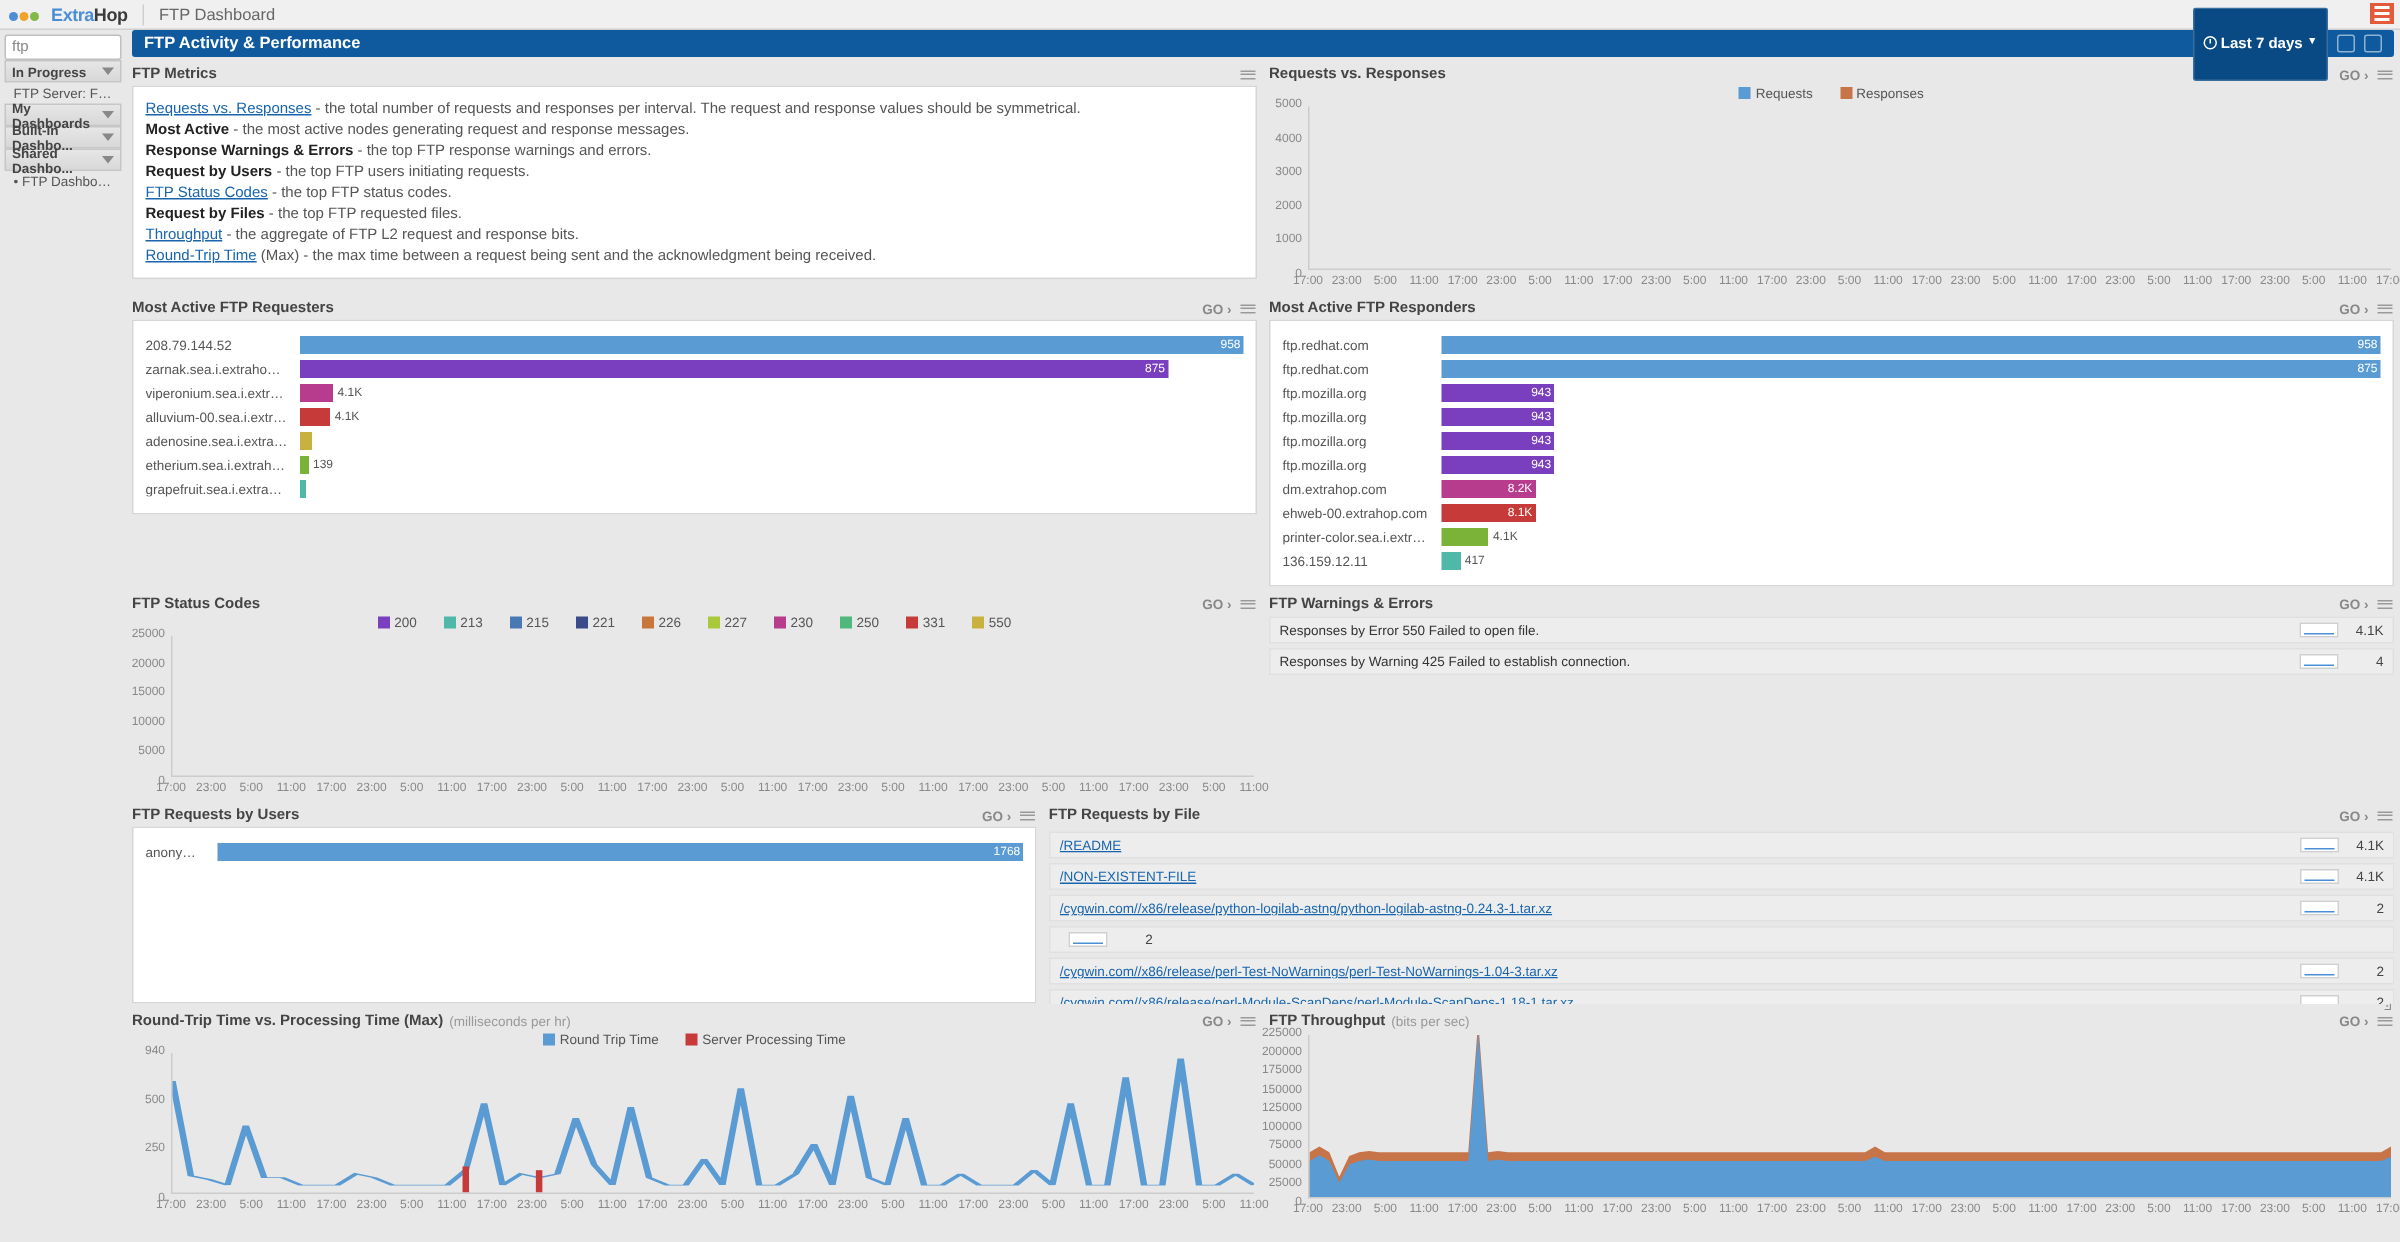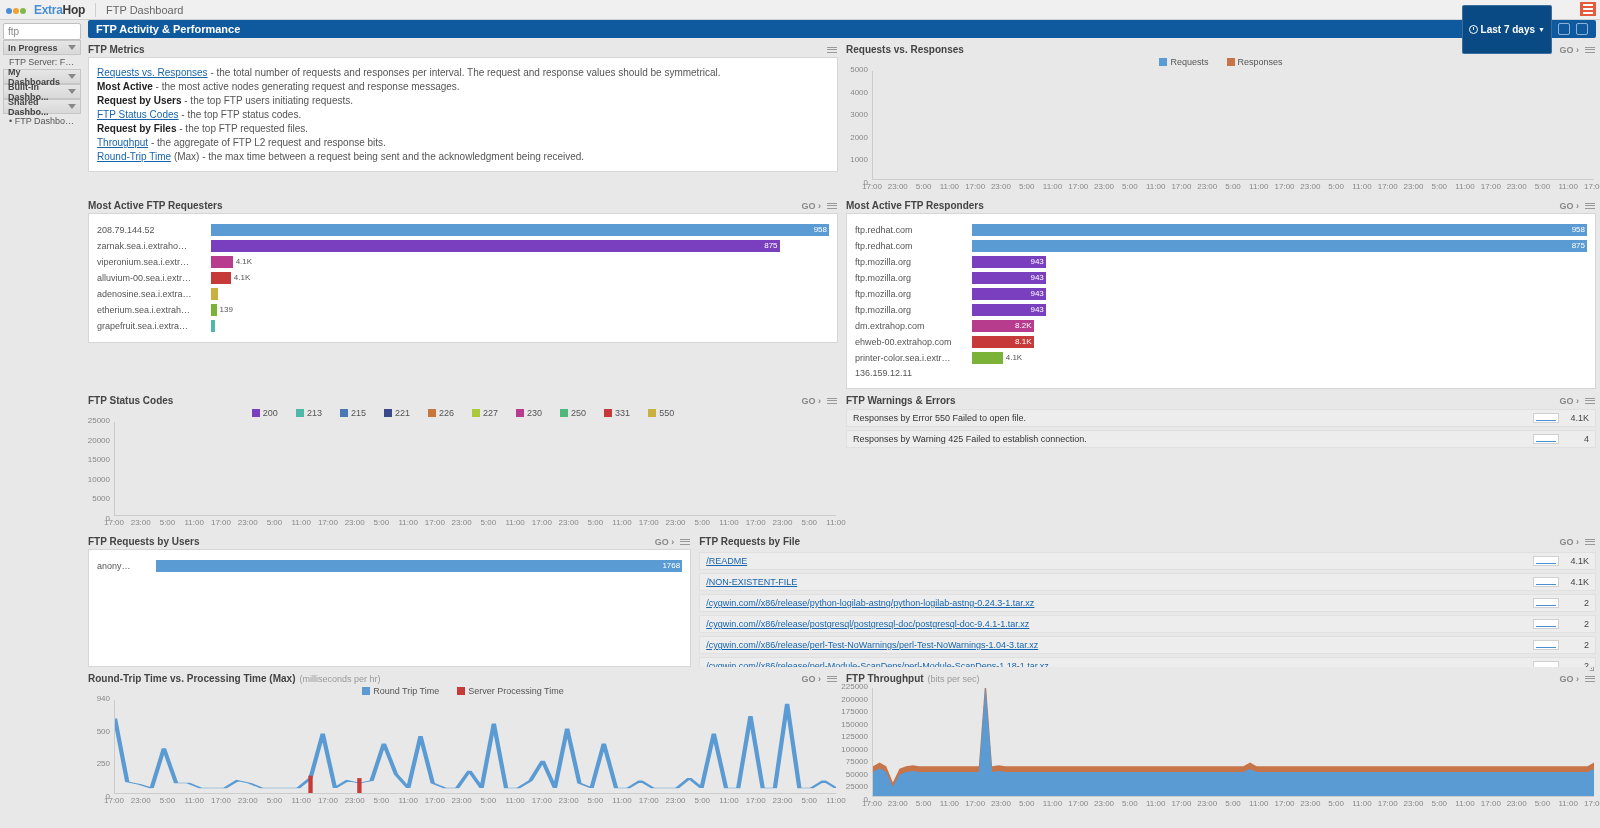--- a/index.html
+++ b/index.html
@@ -25,21 +25,21 @@
   .search{width:100%;height:17px;border:1px solid #bfbfbf;border-radius:2px;background:#fff;font-size:10px;padding:0 4px;color:#888}
   .nav-hdr{height:15px;background:linear-gradient(#e6e6e6,#d8d8d8);border:1px solid #c6c6c6;font-size:9px;font-weight:bold;color:#444;display:flex;align-items:center;justify-content:space-between;padding:0 4px;cursor:pointer}
   .chev{display:inline-block;width:0;height:0;border-left:4px solid transparent;border-right:4px solid transparent;border-top:5px solid #888}
   .nav-item{font-size:9px;padding:2px 6px;color:#555;cursor:pointer;white-space:nowrap;overflow:hidden;text-overflow:ellipsis}
   
   .main{flex:1;padding:0 4px 10px 4px}
   
   
   .sec-hdr{height:18px;background:#0f5a9e;color:#fff;font-size:11px;font-weight:bold;display:flex;align-items:center;padding:0 8px;border-radius:2px;position:relative}
   .sec-hdr .right{margin-left:auto;display:flex;gap:6px;align-items:center}
-  .time-btn{background:#094a84;border:1px solid #fff3;border-radius:2px;font-size:10px;color:#fff;padding:18px 6px;display:flex;align-items:center;gap:3px;cursor:pointer}
+  .time-btn{background:#094a84;border:1px solid #fff3;border-radius:2px;font-size:10px;color:#fff;padding:18px 6px;display:flex;gap:3px;cursor:pointer}
   .clock-icon{width:9px;height:9px;border:1px solid #fff;border-radius:50%;position:relative}
   .clock-icon:after{content:"";position:absolute;left:3px;top:1px;width:1px;height:3px;background:#fff}
   .hdr-icon{width:12px;height:12px;border:1px solid #fff8;border-radius:2px}
   
   
   .row{display:flex;gap:8px;margin-top:4px}
   .col{flex:1;min-width:0}
   .widget{background:transparent}
   .widget-title{font-size:10px;font-weight:bold;color:#444;display:flex;align-items:center;margin:2px 0}
   .widget-title .actions{margin-left:auto;display:flex;gap:5px;align-items:center}
@@ -48,21 +48,21 @@
   .menu-icon{display:flex;flex-direction:column;gap:1.5px;cursor:pointer;padding:1px}
   .menu-icon span{width:10px;height:1px;background:#999}
   .widget-body{background:#fff;border:1px solid #d6d6d6;padding:6px 8px;font-size:10px}
   .unit{color:#999;font-weight:normal;font-size:9px;margin-left:4px}
   
   .metrics p{margin:3px 0;color:#555}
   .metrics b{color:#222}
   a.lnk{color:#1865ae;text-decoration:underline;cursor:pointer}
   
   
-  .hbar-row{display:flex;align-items:center;margin:4px 0;gap:19px}
+  .hbar-row{display:flex;align-items:center;margin:4px 0;gap:8px}
   .hbar-label{width:95px;color:#555;font-size:9px;white-space:nowrap;overflow:hidden;text-overflow:ellipsis}
   .hbar-track{flex:1;height:12px;position:relative}
   .hbar{height:100%;position:relative}
   .hbar-val{position:absolute;right:2px;top:1px;font-size:8px;color:#fff}
   .hbar-val.out{color:#555;left:calc(100% + 3px);right:auto}
   
   
   .file-row{display:flex;align-items:center;background:#ededed;border:1px solid #e0e0e0;margin:3px 0;padding:3px 6px;font-size:9px}
   .file-row .file-name{flex:1;color:#1865ae;text-decoration:underline;cursor:pointer;white-space:nowrap;overflow:hidden;text-overflow:ellipsis}
   .file-plain .file-name{text-decoration:none;color:#333}
@@ -171,20 +171,21 @@
                 <span class="menu-icon">
                   <span></span>
                   <span></span>
                   <span></span>
                 </span>
               </span>
           </div>
           <div class="widget-body metrics" id="metrics-body">
               <p><a class="lnk">Requests vs. Responses</a><span> - the total number of requests and responses per interval. The request and response values should be symmetrical.</span></p>
               <p><b>Most Active</b><span> - the most active nodes generating request and response messages.</span></p>
+              <p><b>Response Warnings &amp; Errors</b><span> - the top FTP response warnings and errors.</span></p>
               <p><b>Request by Users</b><span> - the top FTP users initiating requests.</span></p>
               <p><a class="lnk">FTP Status Codes</a><span> - the top FTP status codes.</span></p>
               <p><b>Request by Files</b><span> - the top FTP requested files.</span></p>
               <p><a class="lnk">Throughput</a><span> - the aggregate of FTP L2 request and response bits.</span></p>
               <p><a class="lnk">Round-Trip Time</a> (Max)<span> - the max time between a request being sent and the acknowledgment being received.</span></p>
             </div>
         </div>
       </div>
       <div class="col">
         <div class="widget">
@@ -851,20 +852,25 @@
               <div class="hbar-row">
                 <div class="hbar-label" style="width:98px">printer-color.sea.i.extrahop.com</div>
       <div class="hbar-track">
                   <div class="hbar" style="width:5%;background:#7bb238">
       <span class="hbar-val out">4.1K</span>
                   </div>
                 </div>
               </div>
               <div class="hbar-row">
                 <div class="hbar-label" style="width:98px">136.159.12.11</div>
+      <div class="hbar-track">
+                  <div class="hbar" style="width:2%;background:#4fb8a9">
+      <span class="hbar-val out">417</span>
+                  </div>
+                </div>
               </div>
             </div>
         </div>
       </div>
     </div>
 
     <div class="row">
       <div class="col">
         <div class="widget">
           <div class="widget-title">
@@ -2358,21 +2364,20 @@
                 <span class="file-name">/NON-EXISTENT-FILE</span>
                 <span class="mini-spark"></span>
                 <span class="file-val">4.1K</span>
               </div>
               <div class="file-row">
                 <span class="file-name">/cygwin.com//x86/release/python-logilab-astng/python-logilab-astng-0.24.3-1.tar.xz</span>
                 <span class="mini-spark"></span>
                 <span class="file-val">2</span>
               </div>
               <div class="file-row">
-                <span class="file-name">/cygwin.com//x86/release/postgresql/postgresql-doc/postgresql-doc-9.4.1-1.tar.xz</span>
                 <span class="mini-spark"></span>
                 <span class="file-val">2</span>
               </div>
               <div class="file-row">
                 <span class="file-name">/cygwin.com//x86/release/perl-Test-NoWarnings/perl-Test-NoWarnings-1.04-3.tar.xz</span>
                 <span class="mini-spark"></span>
                 <span class="file-val">2</span>
               </div>
               <div class="file-row">
                 <span class="file-name">/cygwin.com//x86/release/perl-Module-ScanDeps/perl-Module-ScanDeps-1.18-1.tar.xz</span>

